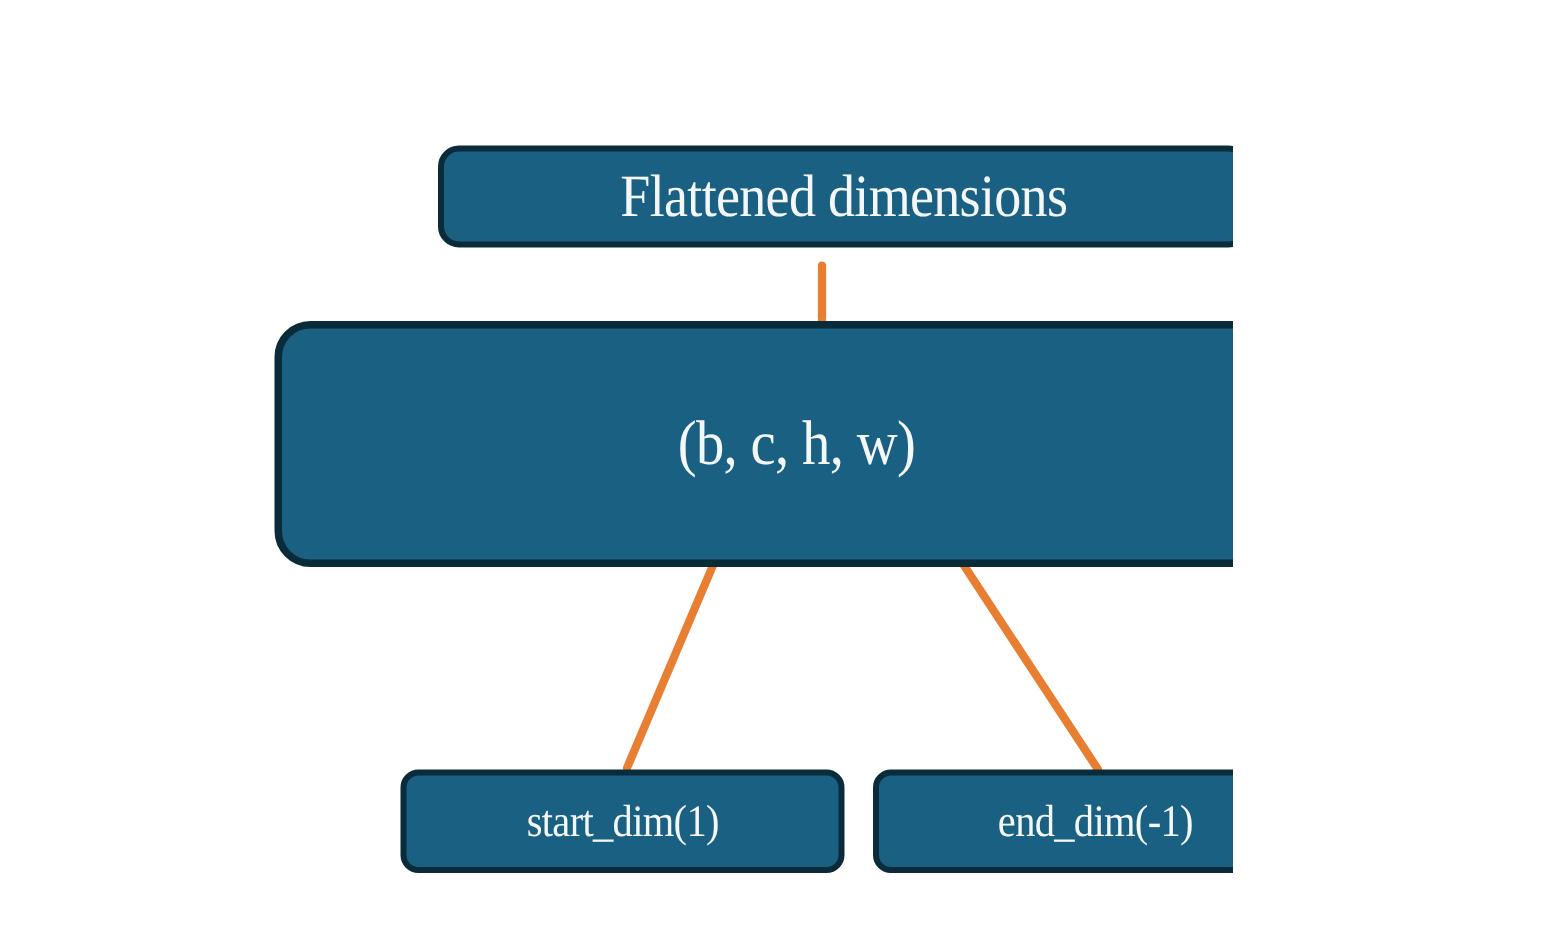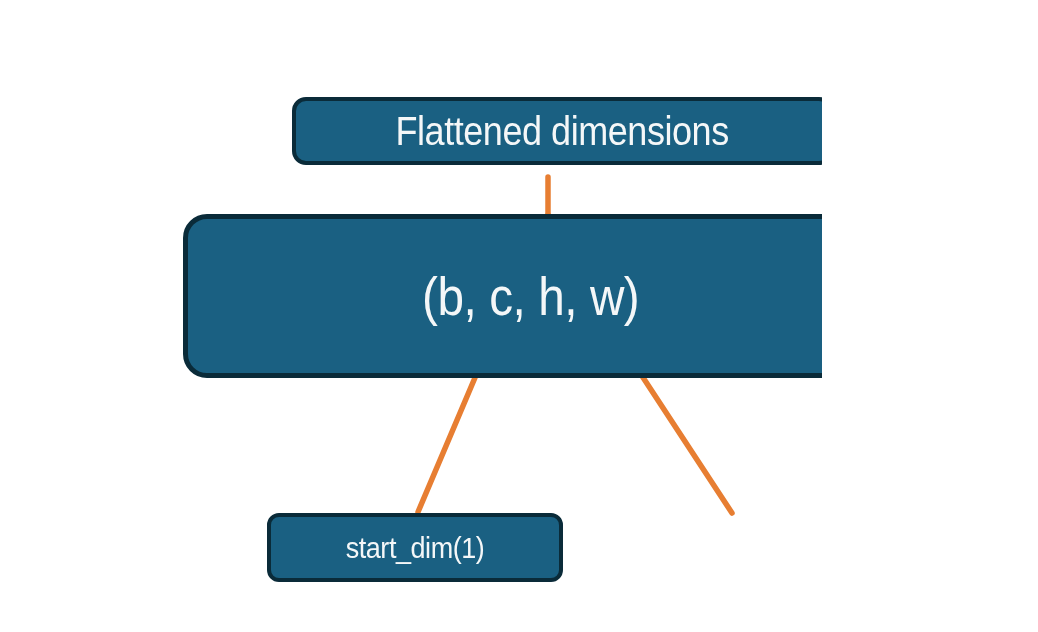--- a/index.html
+++ b/index.html
@@ -14,20 +14,21 @@
     padding: 0;
     background: var(--background);
     font-family: "Liberation Sans", sans-serif;
   }
   .canvas {
     position: relative;
     width: 822px;
     height: 632px;
     background: var(--background);
     overflow: hidden;
+    font-family: Liberation Serif, serif;
   }
   .connectors {
     position: absolute;
     left: 0;
     top: 0;
     width: 1038px;
     height: 632px;
     pointer-events: none;
   }
   .connectors .stroke {
@@ -64,21 +65,21 @@
     border-radius: 14px;
     font-size: 40px;
   }
   .node-tensor {
     left: 183px;
     top: 214px;
     width: 695px;
     height: 164px;
     border-radius: 24px;
     border-width: 5px;
-    font-size: 53px;
+    font-size: 42px;
     align-items: center;
   }
   .node-small {
     top: 513px;
     width: 296px;
     height: 69px;
     border-radius: 12px;
     font-size: 30px;
   }
   .node-start { left: 267px; }
@@ -111,14 +112,17 @@
   </div>
 
   <div class="node node-tensor">
     <span class="label">(b, c, h, w)</span>
   </div>
 
   <div class="node node-small node-start">
     <span class="label">start_dim(1)</span>
   </div>
 
+  <div class="node node-small node-end">
+    <span class="label">end_dim(-1)</span>
+  </div>
 
 </div>
 
 </body></html>

